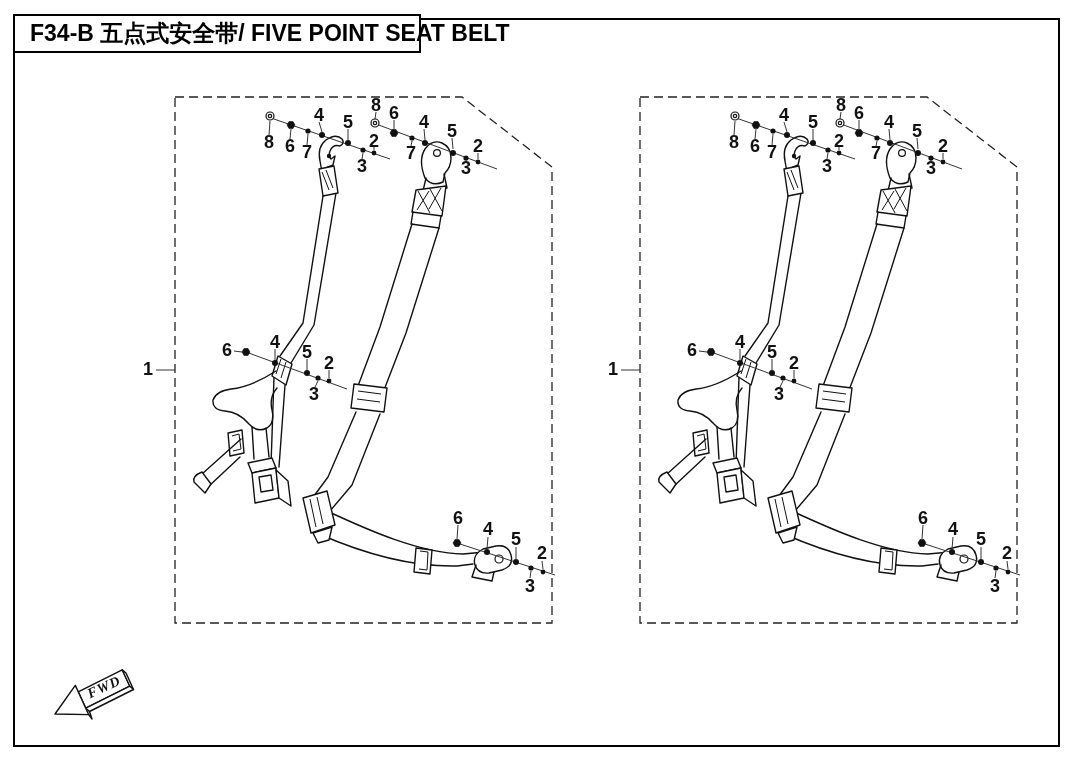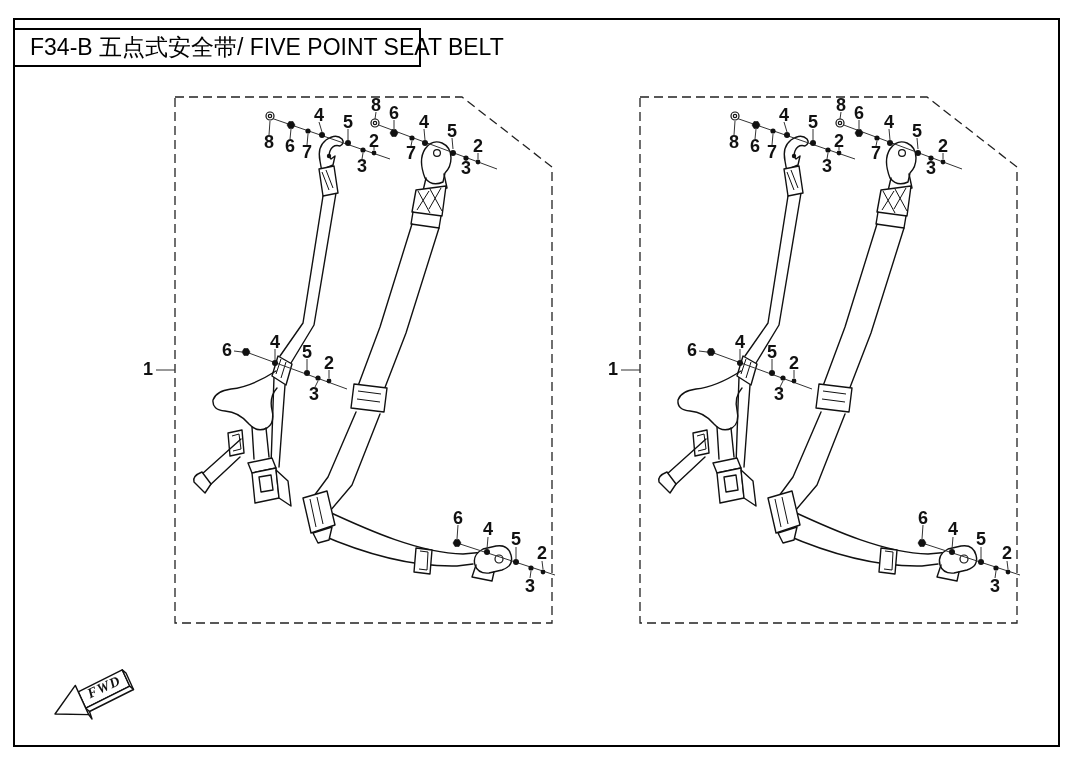--- a/index.html
+++ b/index.html
@@ -5,24 +5,24 @@
   html,body { margin:0; padding:0; background:#fff; }
   .page {
     position:relative; width:1077px; height:765px; background:#fff;
     font-family:"Liberation Sans", sans-serif; overflow:hidden;
   }
   .outer-border {
     position:absolute; left:13px; top:18px; width:1047px; height:729px;
     border:2px solid #000; box-sizing:border-box;
   }
   .title-box {
-    position:absolute; left:13px; top:28px; width:408px; height:39px;
+    position:absolute; left:13px; top:14px; width:408px; height:39px;
     border:2px solid #000; box-sizing:border-box; background:#fff;
     display:flex; align-items:center; padding-left:15px;
-    font-size:23px; font-weight:400; color:#000; white-space:nowrap;
+    font-size:23px; font-weight:700; color:#000; white-space:nowrap;
   }
   svg.panel { position:absolute; width:420px; height:545px; }
   svg.panel.left  { left:135px; top:83px; }
   svg.panel.right { left:600px; top:83px; }
   svg.fwd { position:absolute; left:48px; top:650px; width:104px; height:82px; }
   .defs-svg { position:absolute; width:0; height:0; }
 
   .dash { fill:none; stroke:#222; stroke-width:1.3; stroke-dasharray:9 5; }
   .art  { fill:none; stroke:#111; stroke-width:1.4; stroke-linejoin:round; stroke-linecap:round; }
   .artf { fill:#fff; stroke:#111; stroke-width:1.4; stroke-linejoin:round; }

